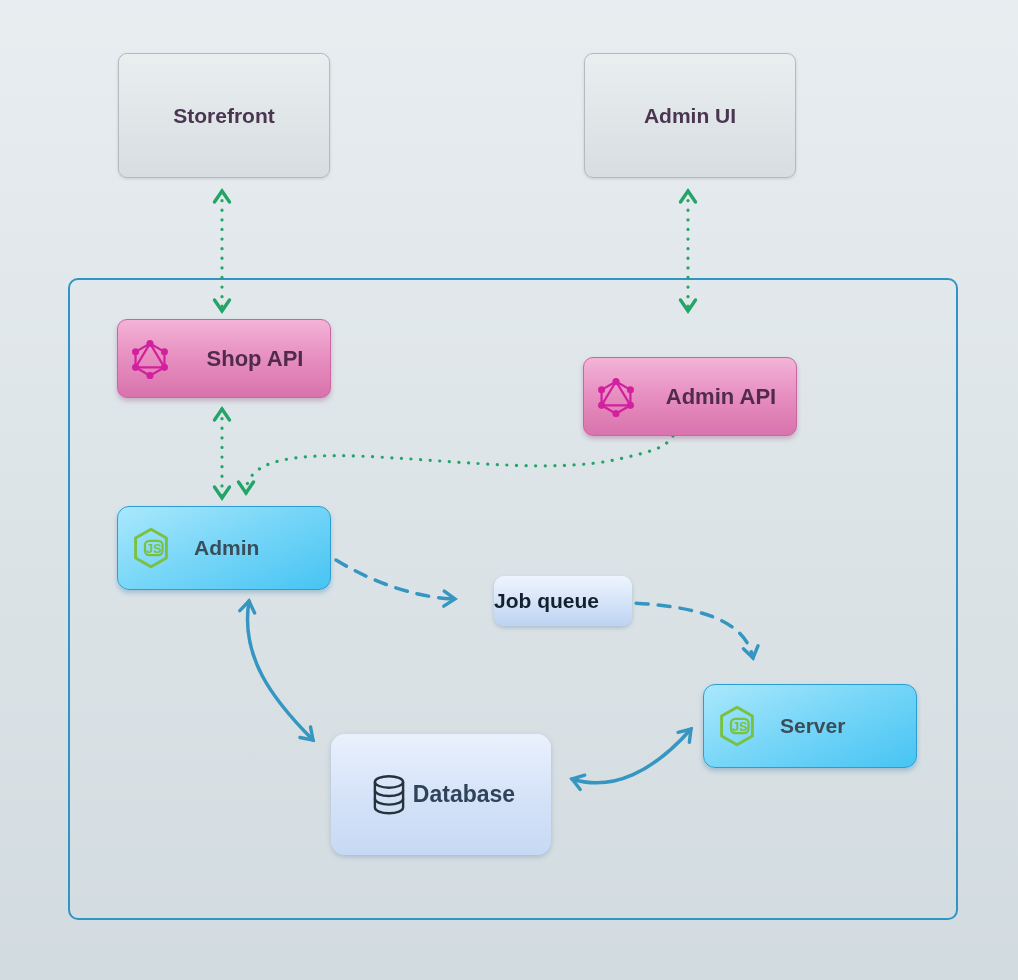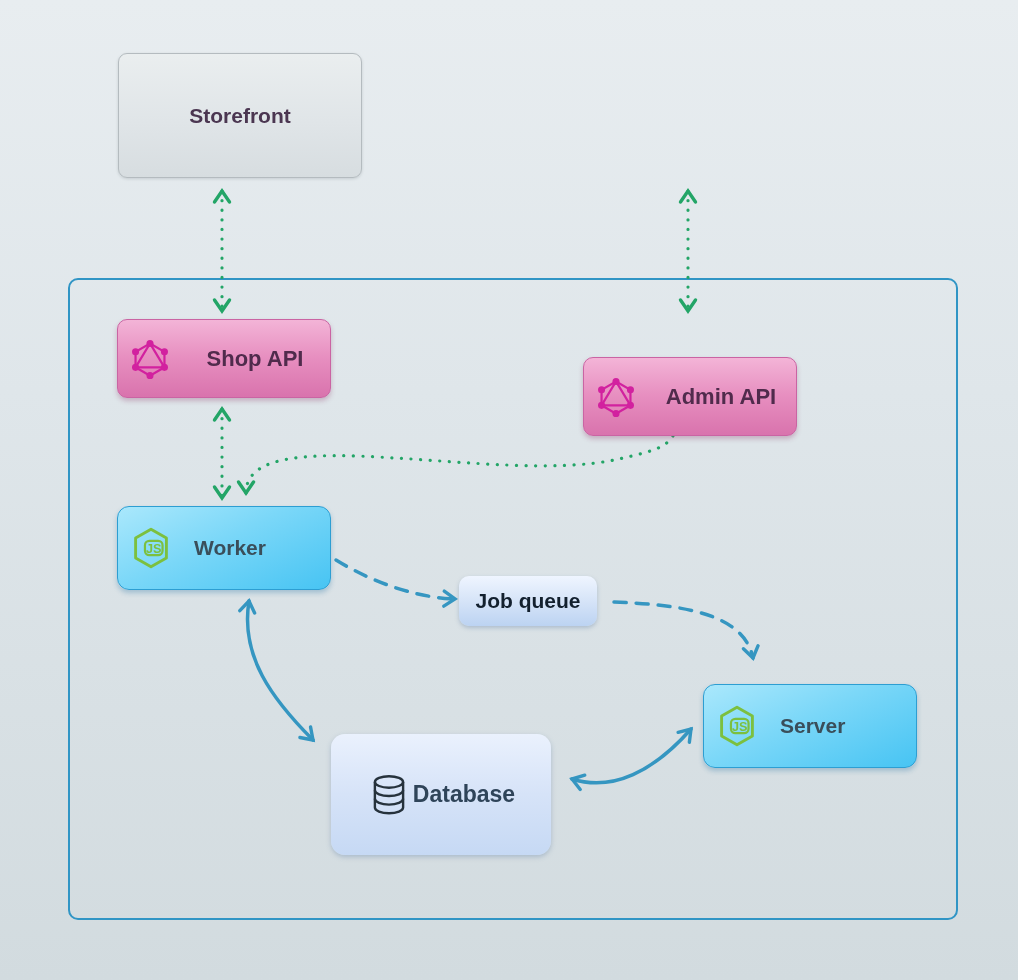--- a/index.html
+++ b/index.html
@@ -19,21 +19,21 @@
 
   svg.edges{position:absolute;left:0;top:0;z-index:1;pointer-events:none;}
 
   .node{
     position:absolute;display:flex;align-items:center;
     font-weight:bold;z-index:2;box-sizing:border-box;
   }
   .node .label{white-space:nowrap;}
 
   .node.gray{
-    width:244px;height:125px;border-radius:9px;
+    width:212px;height:125px;border-radius:9px;
     background:linear-gradient(180deg,#eaeeef 0%,#e0e5e8 55%,#d7dde0 100%);
     border:1px solid #b4bbbf;
     box-shadow:0 1px 3px rgba(60,70,80,.18);
     justify-content:center;
     color:#4b3651;font-size:21px;
   }
   #node-storefront{left:118px;top:53px;}
   #node-admin-ui{left:584px;top:53px;}
 
   .node.pink{
@@ -53,24 +53,23 @@
     background:linear-gradient(155deg,#aae8fc 0%,#7ad7f8 45%,#47c4f3 100%);
     border:1.5px solid #2d9ed2;
     box-shadow:0 3px 5px rgba(30,110,160,.30);
     padding:0 10px 0 12px;gap:22px;
     color:#3a4e5a;font-size:21px;
   }
   #node-server{left:117px;top:506px;}
   #node-worker{left:703px;top:684px;}
 
   .node.queue{
-    left:459px;top:576px;width:138px;height:50px;border-radius:10px;
+    left:494px;top:576px;width:138px;height:50px;border-radius:10px;
     background:linear-gradient(180deg,#eff5ff 0%,#d6e4f8 50%,#bcd3f2 100%);
     box-shadow:0 2px 4px rgba(90,120,160,.35);
-    justify-content:center;
     color:#13202e;font-size:21px;
   }
 
   .node.db{
     left:331px;top:734px;width:220px;height:121px;border-radius:14px;
     background:linear-gradient(180deg,#eaf1fd 0%,#d6e3f8 50%,#c6d9f4 100%);
     box-shadow:0 2px 5px rgba(90,120,160,.35);
     justify-content:center;gap:2px;
     color:#2f4459;font-size:23px;
   }
@@ -109,20 +108,23 @@
     <g stroke="#3596c1" stroke-width="3.5" fill="none" stroke-linecap="round">
       <path d="M 249 601 C 240 656 272 699 313 740" marker-start="url(#chev-blue)" marker-end="url(#chev-blue)"></path>
       <path d="M 572 779 C 613 792 654 771 691 729" marker-start="url(#chev-blue)" marker-end="url(#chev-blue)"></path>
     </g>
   </svg>
 
   <div class="node gray" id="node-storefront">
     <span class="label">Storefront</span>
   </div>
 
+  <div class="node gray" id="node-admin-ui">
+    <span class="label">Admin UI</span>
+  </div>
 
   <div class="node pink" id="node-shop-api">
     <span class="icon">
       <svg width="40" height="40" viewBox="0 0 36 36">
         <g stroke="#d2219f" stroke-width="2" fill="none">
           <path d="M18 4 L31 11.5 L31 25.5 L18 33 L5 25.5 L5 11.5 Z"></path>
           <path d="M18 4 L31 25.5 L5 25.5 Z"></path>
         </g>
         <g fill="#d2219f">
           <circle cx="18" cy="4" r="3.2"></circle>
@@ -158,21 +160,21 @@
   </div>
 
   <div class="node blue" id="node-server">
     <span class="icon">
       <svg width="42" height="44" viewBox="0 0 38 40">
         <path d="M19 3 L33 11 L33 29 L19 37 L5 29 L5 11 Z" fill="none" stroke="#7cc03f" stroke-width="2.6" stroke-linejoin="round"></path>
         <rect x="13.5" y="13.5" width="16" height="13" rx="4" fill="none" stroke="#7cc03f" stroke-width="2"></rect>
         <text x="21.5" y="24.5" text-anchor="middle" font-family="Liberation Sans,sans-serif" font-size="11.5" font-weight="bold" fill="#7cc03f">JS</text>
       </svg>
     </span>
-    <span class="label">Worker</span>
+    <span class="label">Admin</span>
   </div>
 
   <div class="node queue" id="node-job-queue">
     <span class="label">Job queue</span>
   </div>
 
   <div class="node blue" id="node-worker">
     <span class="icon">
       <svg width="42" height="44" viewBox="0 0 38 40">
         <path d="M19 3 L33 11 L33 29 L19 37 L5 29 L5 11 Z" fill="none" stroke="#7cc03f" stroke-width="2.6" stroke-linejoin="round"></path>

